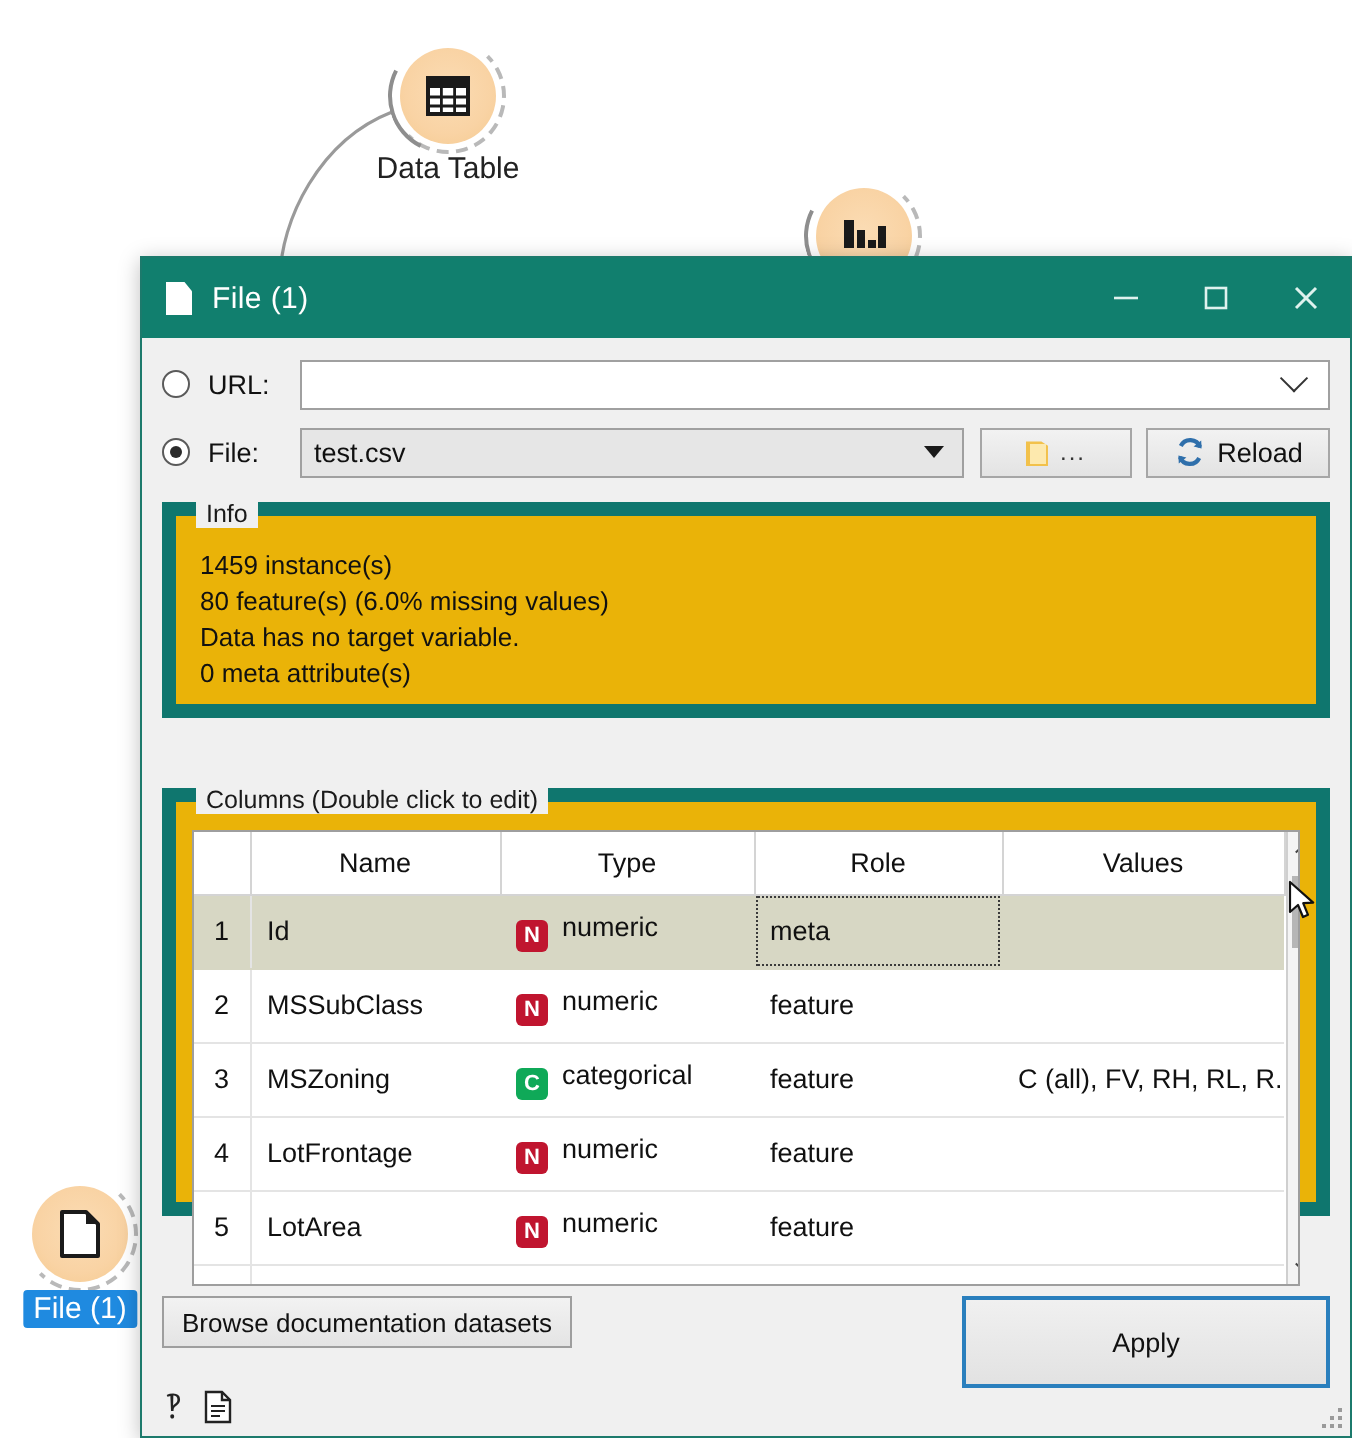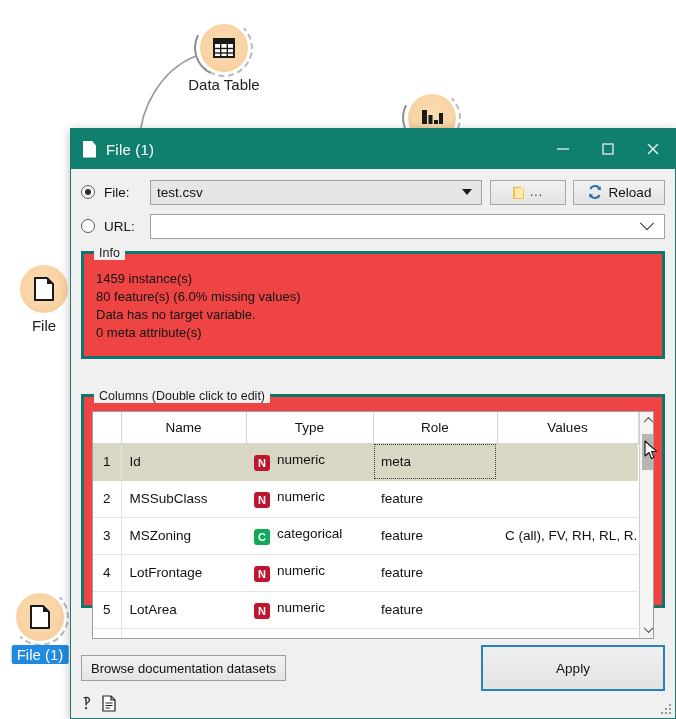--- a/index.html
+++ b/index.html
@@ -149,24 +149,24 @@
   .folder-ico { width: 11px; height: 14px; position: relative; }
   .folder-ico .f1 { position:absolute; left:0; top:1px; width:11px; height:13px; background:#f2c14b;
       clip-path: polygon(0 6%, 70% 6%, 100% 22%, 100% 100%, 0 100%); }
   .folder-ico .f2 { position:absolute; left:2px; top:3px; width:8px; height:10px; background:#fde9ae; }
   .dots { font-size: 12px; color:#333; letter-spacing:1px; }
 
   .reload-ico { width: 16px; height: 16px; position: relative; }
 
   
   .group {
-    border: 3px solid #0f766e;
+    border: 7px solid #0f766e;
     position: relative;
     margin-top: 12px;
-    background: #ef4444;
+    background: #eab308;
   }
   .group > .legend {
     position: absolute; top: -8px; left: 10px;
     background: #f0f0f0;
     padding: 0 5px;
     font-size: 12.5px;
     color: #1a1a1a;
   }
   #info-box { height: 108px; padding: 16px 12px 0 12px; }
   .info-line { font-size: 13px; line-height: 18px; color: #111; }
@@ -264,21 +264,21 @@
     position: absolute; left: 2px; top: 22px;
     width: 13px; height: 36px;
     background: #b6b6b6;
   }
 
   
   .cursor { position: absolute; left: 644px; top: 440px; width: 14px; height: 20px; }
 
   
   #footer { position: absolute; left: 0; bottom: 0; width: 100%; padding: 0 10px 0 10px; }
-  .footer-row { display: flex; align-items: center; height: 40px; gap: 24px; }
+  .footer-row { display: flex; align-items: flex-start; height: 40px; gap: 24px; }
   #browse-docs {
     height: 26px; padding: 0 9px;
     background: linear-gradient(#f2f2f2,#e4e4e4);
     border: 1px solid #9e9e9e;
     font-size: 13px; color: #111;
     display: flex; align-items: center;
   }
   #apply-btn {
     margin-left: auto;
     width: 184px; height: 46px;
@@ -324,29 +324,20 @@
     <div class="node-circle">
       <svg width="26" height="24" viewBox="0 0 26 24">
         <rect x="3" y="4" width="5" height="14" fill="#1a1a1a"></rect>
         <rect x="9.5" y="9" width="4" height="9" fill="#1a1a1a"></rect>
         <rect x="15" y="14" width="4" height="4" fill="#1a1a1a"></rect>
         <rect x="20" y="7" width="4" height="11" fill="#1a1a1a"></rect>
       </svg>
     </div>
   </div>
 
-  <div class="node" style="left:20px;top:265px;">
-    <div class="node-circle">
-      <svg width="22" height="26" viewBox="0 0 22 26">
-        <path d="M2,2 H14 L20,8 V24 H2 Z" fill="#ffffff" stroke="#1a1a1a" stroke-width="2" stroke-linejoin="round"></path>
-        <path d="M14,2 L14,8 L20,8" fill="#1a1a1a"></path>
-      </svg>
-    </div>
-    <div class="node-label">File</div>
-  </div>
 
   <div class="node" style="left:16px;top:593px;">
     <div class="node-dash"></div>
     <div class="node-circle">
       <svg width="22" height="26" viewBox="0 0 22 26">
         <path d="M2,2 H14 L20,8 V24 H2 Z" fill="#ffffff" stroke="#1a1a1a" stroke-width="2" stroke-linejoin="round"></path>
         <path d="M14,2 L14,8 L20,8" fill="#1a1a1a"></path>
       </svg>
     </div>
     <div class="node-label sel">File (1)</div>
@@ -374,20 +365,29 @@
       <span class="win-btn">
         <svg width="16" height="16">
             <line x1="3" y1="3" x2="13" y2="13" stroke="#dff2ee" stroke-width="1.5"></line>
             <line x1="13" y1="3" x2="3" y2="13" stroke="#dff2ee" stroke-width="1.5"></line>
           </svg>
       </span>
     </span>
   </div>
 
   <div class="body">
+
+    <div class="src-row">
+      <span class="radio"></span>
+      <span class="src-label">URL:</span>
+      <span class="combo blank">
+        <span class="val" placeholder=""></span>
+        <span class="chev-down"></span>
+      </span>
+    </div>
 
     <div class="src-row">
       <span class="radio on"></span>
       <span class="src-label">File:</span>
       <span class="combo">
         <span class="val">test.csv</span>
         <span class="tri-down"></span>
       </span>
       <span class="btn" id="browse-btn">
         <span class="folder-ico">
@@ -399,29 +399,20 @@
       <span class="btn" id="reload-btn">
         <span class="reload-ico">
           <svg width="16" height="16" viewBox="0 0 16 16">
             <path d="M13 5.5A5.2 5.2 0 0 0 3.4 5" fill="none" stroke="#2f6fab" stroke-width="2.1"></path>
             <path d="M3 10.5A5.2 5.2 0 0 0 12.6 11" fill="none" stroke="#2f6fab" stroke-width="2.1"></path>
             <path d="M13.6 2.2 L13.8 6.3 L9.8 5.3 Z" fill="#2f6fab"></path>
             <path d="M2.4 13.8 L2.2 9.7 L6.2 10.7 Z" fill="#2f6fab"></path>
           </svg>
         </span>
         <span>Reload</span>
-      </span>
-    </div>
-
-    <div class="src-row">
-      <span class="radio"></span>
-      <span class="src-label">URL:</span>
-      <span class="combo blank">
-        <span class="val" placeholder=""></span>
-        <span class="chev-down"></span>
       </span>
     </div>
 
     <div class="group" id="info-box">
       <span class="legend">Info</span>
       <div class="info-line">1459 instance(s)</div>
       <div class="info-line">80 feature(s) (6.0% missing values)</div>
       <div class="info-line">Data has no target variable.</div>
       <div class="info-line">0 meta attribute(s)</div>
     </div>

